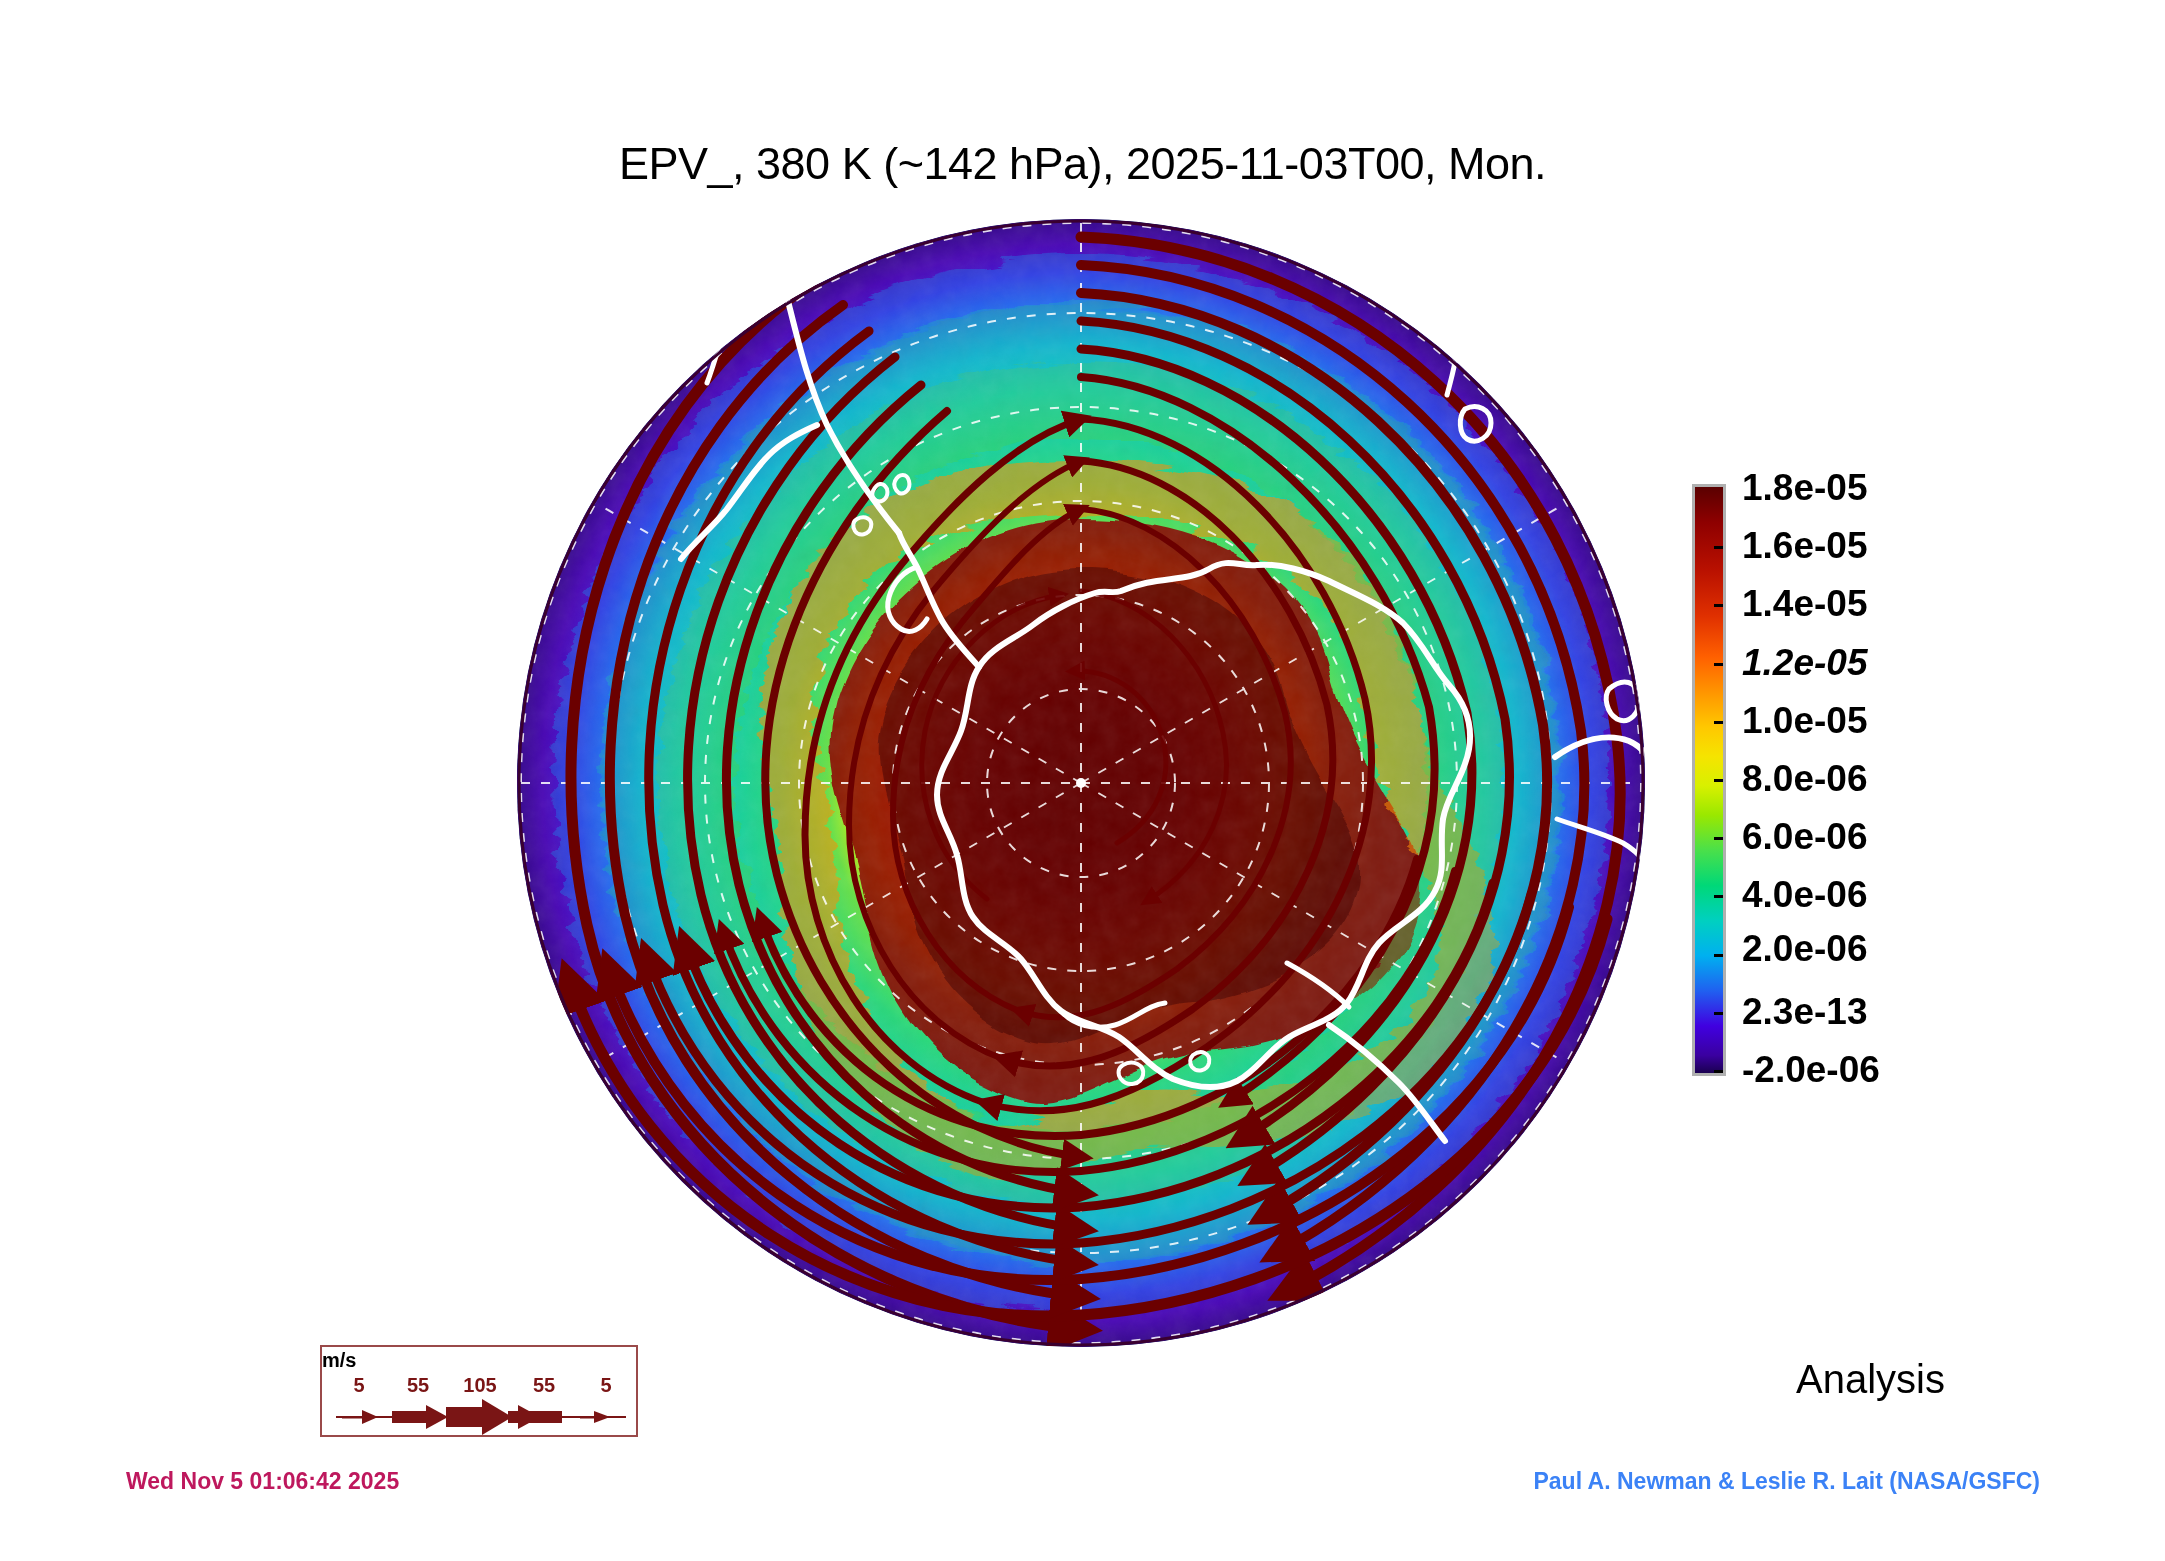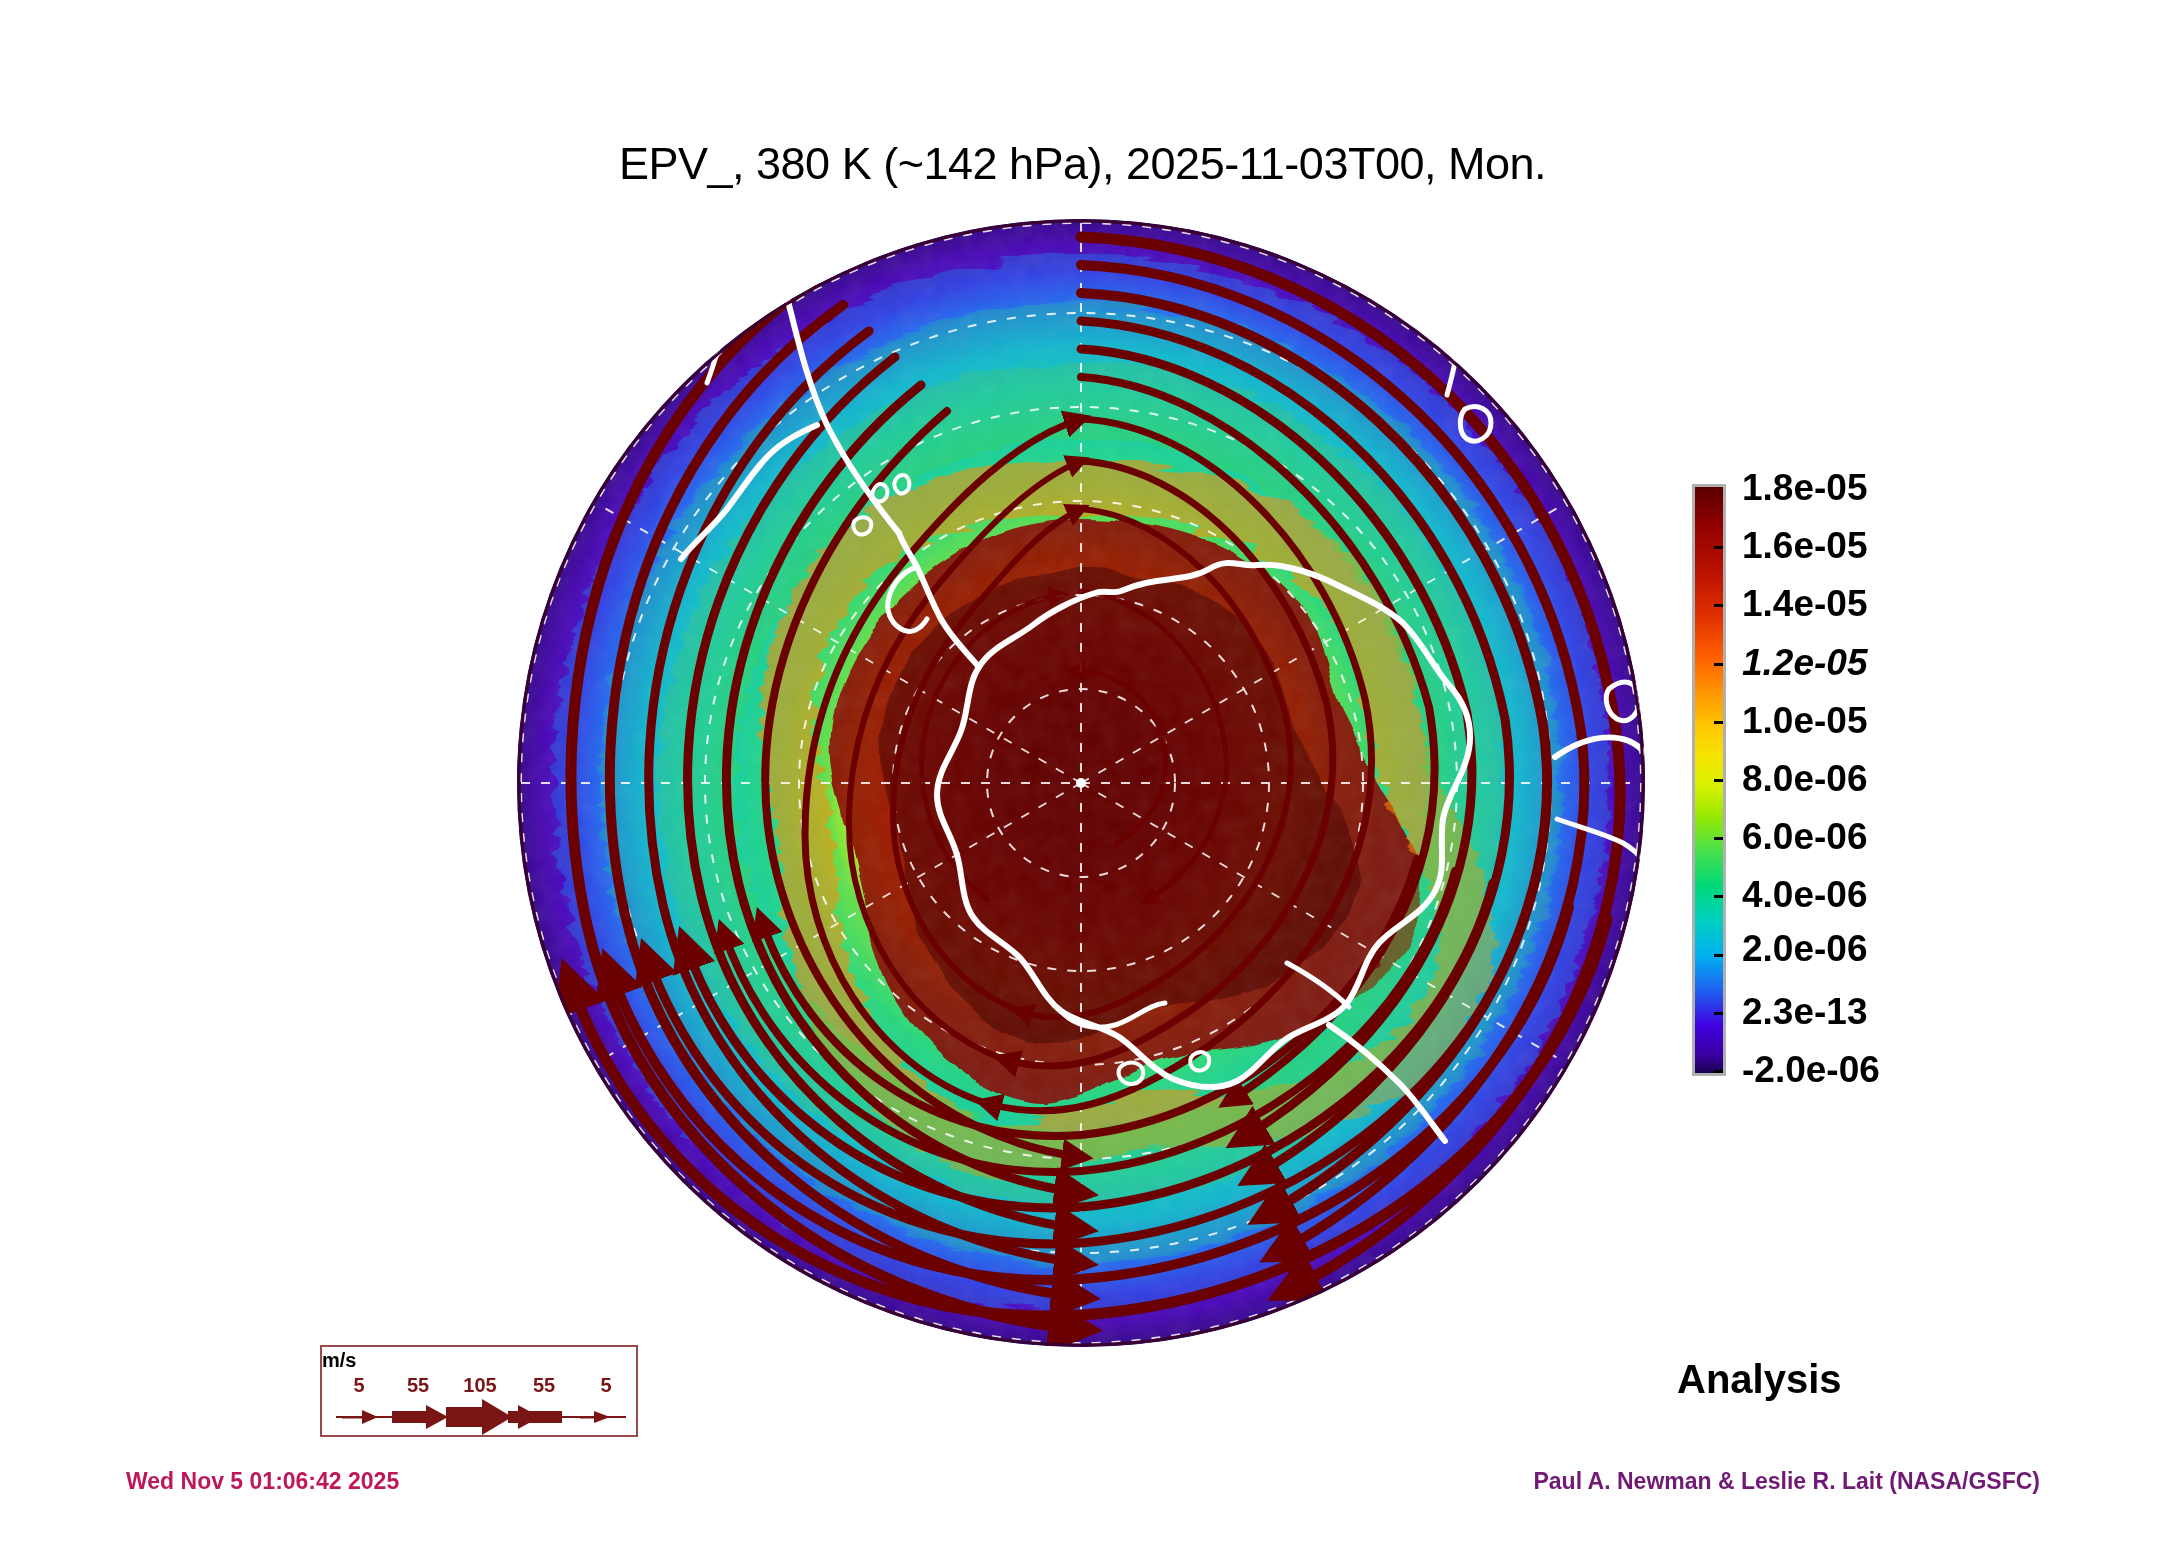--- a/index.html
+++ b/index.html
@@ -148,42 +148,42 @@
   #wind-arrows {
     position: absolute;
     left: 0; top: 50px;
     width: 318px;
     height: 40px;
   }
 
   
   #analysis-label {
     position: absolute;
-    left: 1677px;
+    left: 1796px;
     top: 1357px;
     font-size: 40px;
-    font-weight: bold;
+    font-weight: normal;
     color: #000000;
   }
   #timestamp {
     position: absolute;
     left: 126px;
     top: 1468px;
     font-size: 23px;
     font-weight: bold;
     color: #be185d;
     white-space: nowrap;
   }
   #credits {
     position: absolute;
     right: 125px;
     top: 1468px;
     font-size: 23px;
     font-weight: bold;
-    color: #701a75;
+    color: #3b82f6;
     white-space: nowrap;
   }
 </style>
 </head>
 <body>
 
 <div id="page">
 
   <div id="plot-title">EPV_, 380 K (~142 hPa), 2025-11-03T00, Mon.</div>
 

